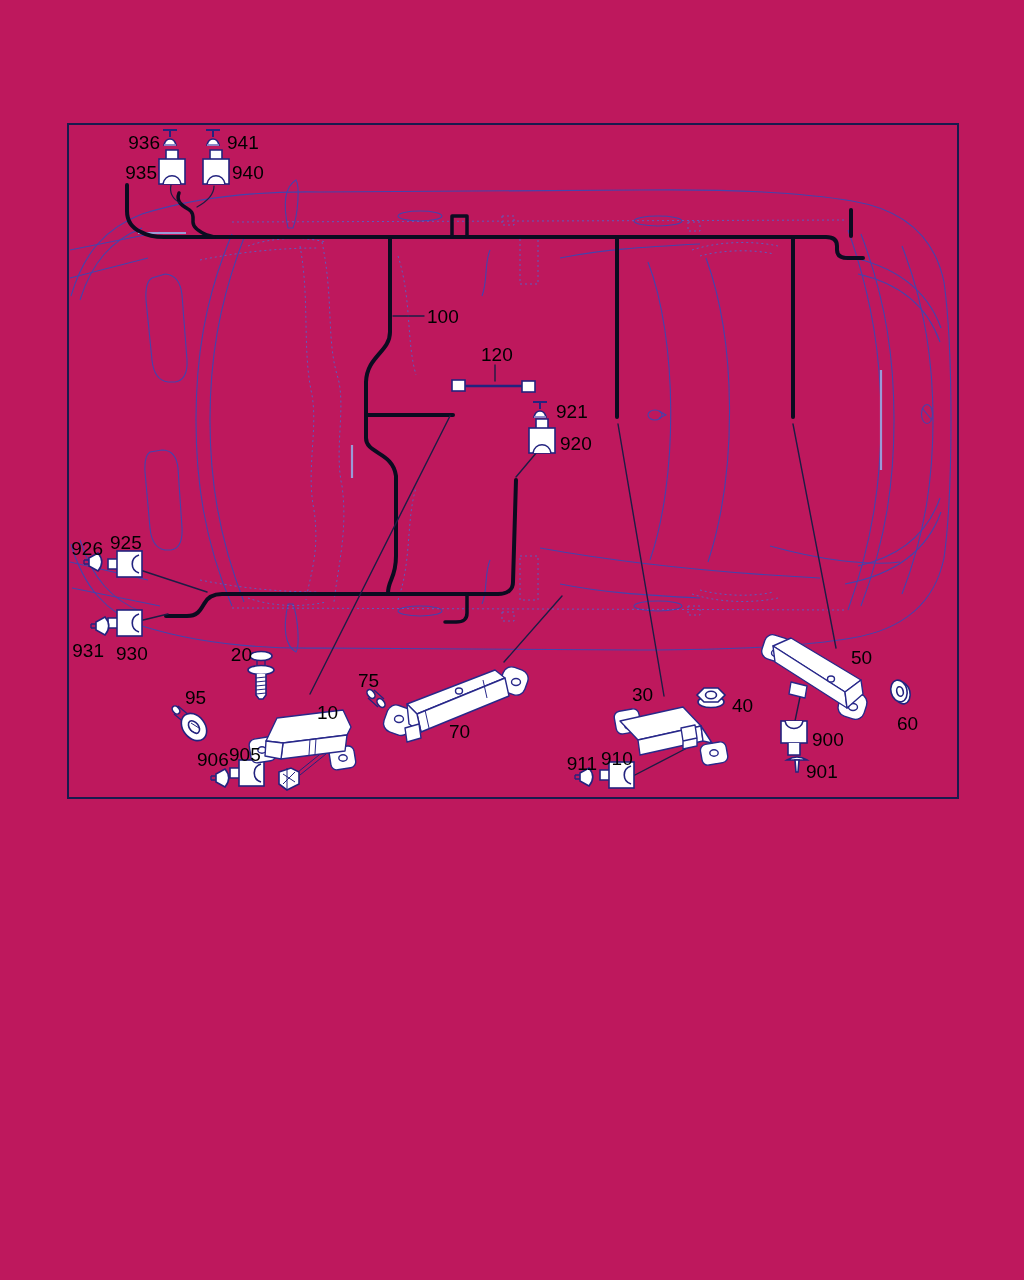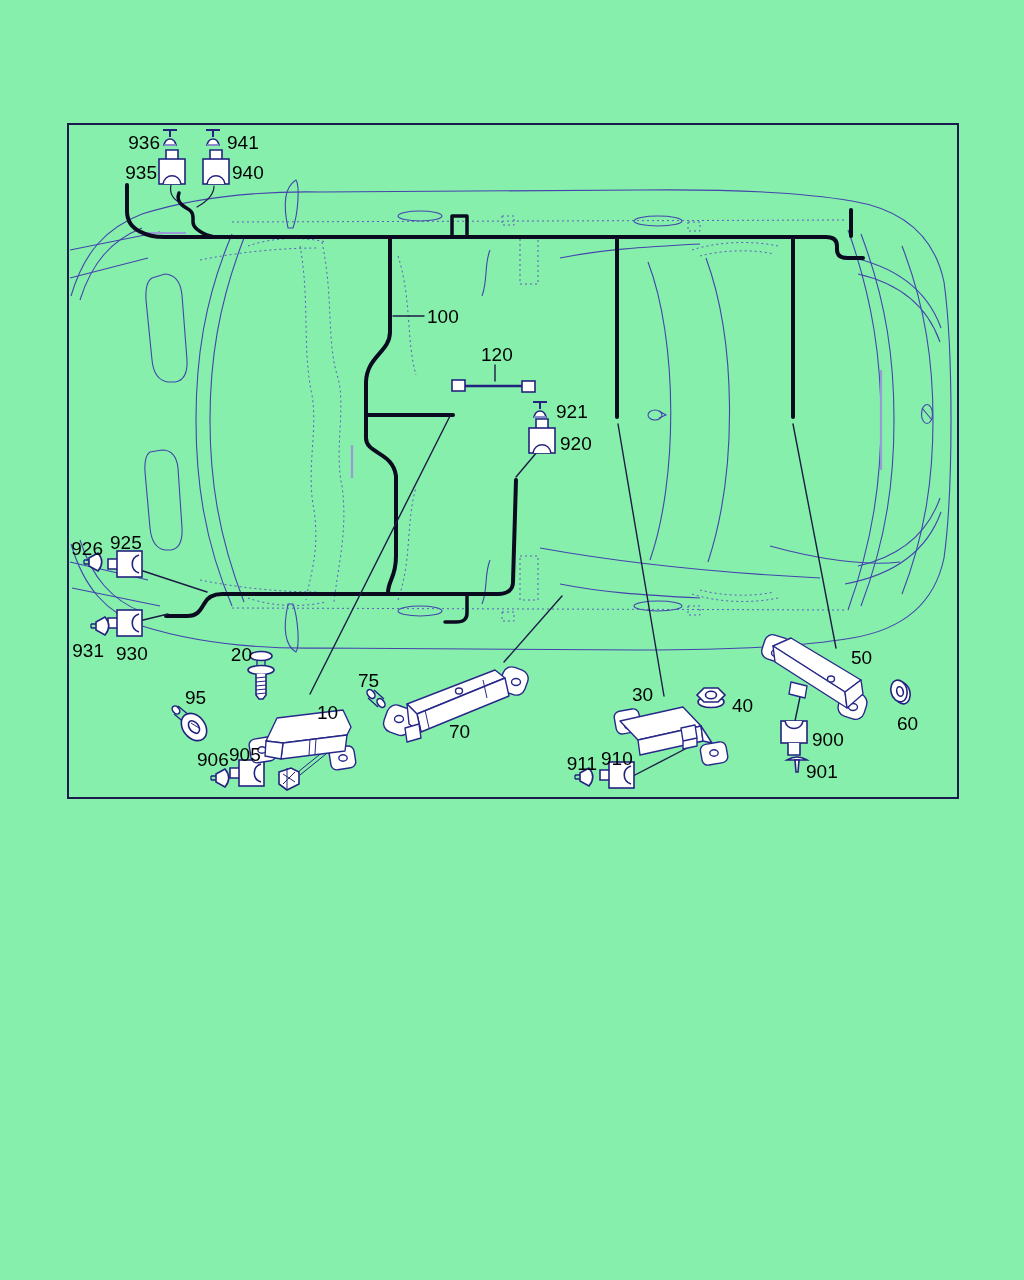--- a/index.html
+++ b/index.html
@@ -1,16 +1,16 @@
 <!DOCTYPE html>
 <html><head>
 <meta charset="utf-8">
 <style>
   html,body{margin:0;padding:0;background:#fff;}
-  .page{position:relative;width:1024px;height:1280px;background:#86efac;overflow:hidden;
+  .page{position:relative;width:1024px;height:1280px;background:#be185d;overflow:hidden;
         font-family:"Liberation Sans",sans-serif;}
   svg text{font-family:"Liberation Sans",sans-serif;}
 </style>
 </head>
 <body>
 
 <div class="page">
 <svg width="1024" height="1280" viewBox="0 0 1024 1280">
 
   <rect x="68" y="124" width="890" height="674" fill="none" stroke="#1a1a4e" stroke-width="2"></rect>

